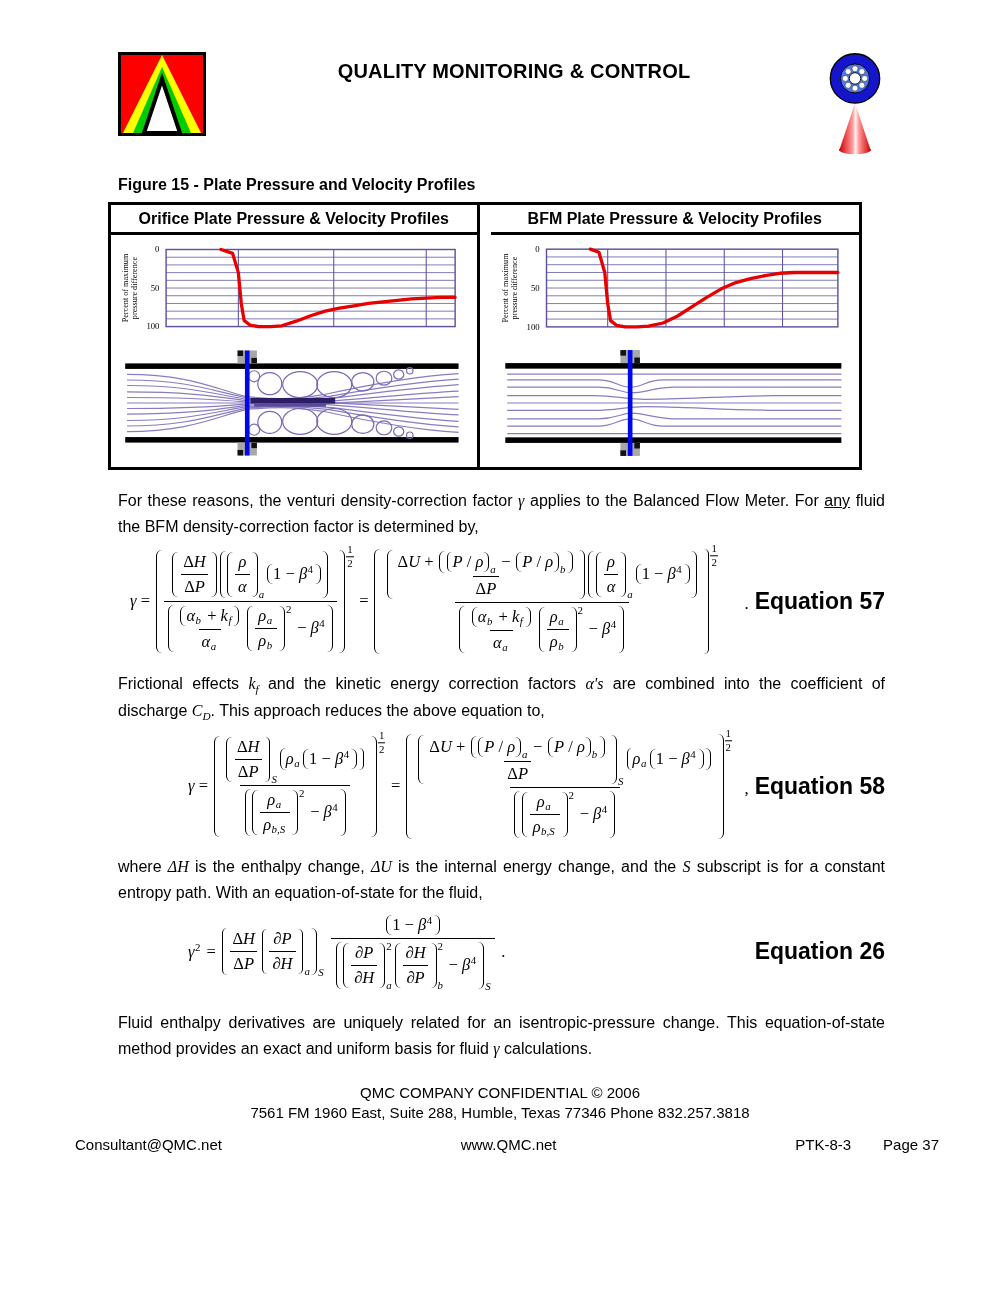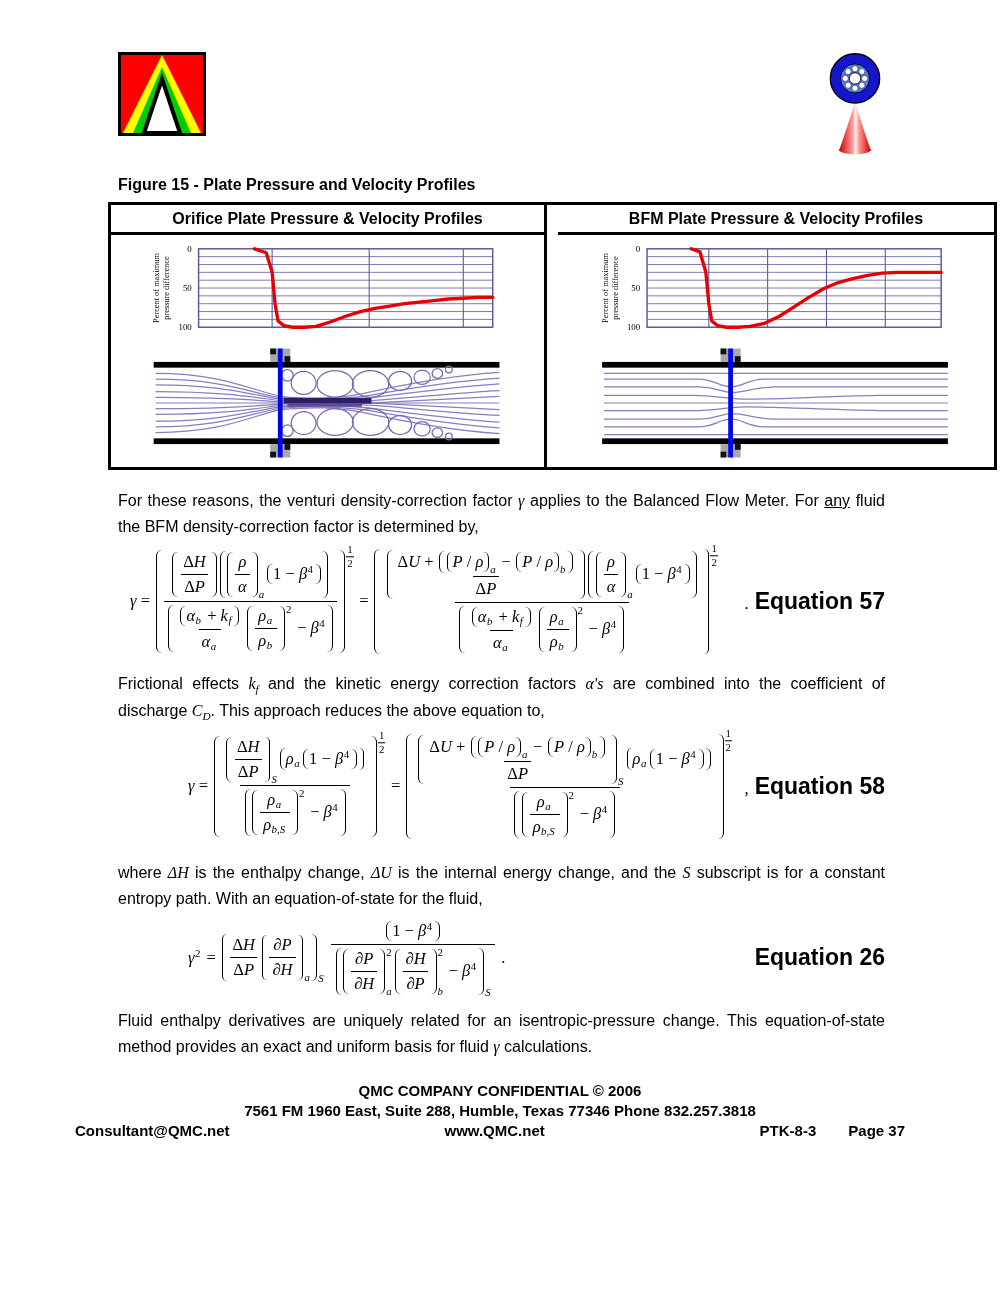--- a/index.html
+++ b/index.html
@@ -5,21 +5,21 @@
   html,body{margin:0;padding:0;background:#fff;}
   .page{position:relative;width:1000px;height:1289px;background:#ffffff;overflow:hidden;
         font-family:"Liberation Sans",sans-serif;color:#000;}
   
   .hdr{display:flex;align-items:flex-start;padding:52px 112px 0 118px;height:104px;}
   .hdr-titles{flex:1;text-align:center;padding-top:8px;}
   .hdr-t1{font-size:20px;font-weight:bold;letter-spacing:.2px;}
   .hdr-t2{font-size:20px;font-weight:bold;margin-top:20px;letter-spacing:.2px;}
   
   .figcap{margin:20px 0 0 118px;font-size:16px;font-weight:bold;}
-  .figbox{margin:8px 0 0 108px;width:889px;height:268px;border:3px solid #000;display:flex;box-sizing:border-box;background:#fff;gap:11px;}
+  .figbox{margin:8px 0 0 108px;width:754px;height:268px;border:3px solid #000;display:flex;box-sizing:border-box;background:#fff;gap:11px;}
   .figcol{width:50%;display:flex;flex-direction:column;box-sizing:border-box;}
   .figcol.left{border-right:3px solid #000;}
   .figcol-title{height:29px;border-bottom:3px solid #000;display:flex;align-items:center;justify-content:center;
                 font-size:16px;font-weight:bold;white-space:nowrap;}
   .chartwrap{height:100px;display:flex;align-items:center;justify-content:center;padding-top:4px;}
   .chartwrap svg{width:97%;height:100px;}
   .flowwrap{flex:1;display:flex;align-items:center;justify-content:center;}
   .flowwrap svg{width:97%;height:128px;}
   
   .para{margin:18px 115px 0 118px;font-size:16px;line-height:1.62;text-align:justify;}
@@ -44,39 +44,40 @@
   .pscripts{display:inline-flex;flex-direction:column;align-self:stretch;margin-left:1px;}
   .pfill{flex:1;}
   .psup{font-size:.66em;transform:translateY(-25%);}
   .psub{font-size:.66em;transform:translateY(25%);font-style:italic;}
   .msub{font-size:.66em;font-style:italic;transform:translateY(.35em);margin:0 2px 0 .5px;white-space:pre;}
   .msup{font-size:.66em;transform:translateY(-.45em);margin:0 2px 0 .5px;white-space:pre;}
   .mf{display:inline-flex;flex-direction:column;align-items:center;line-height:1.05;}
   .mf .a{border-bottom:1px solid #000;padding:0 1px 1px;}
   .mf .b{padding-top:1px;}
   
-  .footer{margin-top:22px;font-weight:bold;font-size:15px;}
+  .footer{margin-top:22px;font-weight:normal;font-size:15px;}
   .f1,.f2{text-align:center;}
   .f2{margin-top:3px;}
-  .f3{margin-top:3px;display:flex;align-items:flex-end;padding:0 95px 0 75px;justify-content:space-between;}
+  .f3{margin-top:15px;display:flex;align-items:flex-end;padding:0 61px 0 75px;justify-content:space-between;}
   .f3-right{display:flex;gap:32px;}
 </style>
 </head>
 <body>
 
 <div class="page">
 
   <div class="hdr">
     <svg width="88" height="84" viewBox="0 0 88 84">
       <rect x="1.5" y="1.5" width="85" height="81" fill="#ff0000" stroke="#000" stroke-width="3"></rect>
       <polygon points="44,3 5,81 83,81" fill="#ffff00"></polygon>
       <polygon points="44,15 15,81 73,81" fill="#00cc00"></polygon>
       <polygon points="44,27 26,81 62,81" fill="#ffffff" stroke="#000" stroke-width="4"></polygon>
     </svg>
     <div class="hdr-titles">
+      <div class="hdr-t1">QUALITY MONITORING &amp; CONTROL</div>
     </div>
     <svg width="66" height="104" viewBox="0 0 70 118">
       <defs>
         <linearGradient id="coneg" x1="0" y1="0" x2="1" y2="0">
           <stop offset="0" stop-color="#cc0000"></stop>
             <stop offset="0.42" stop-color="#ff9a9a"></stop>
           <stop offset="0.52" stop-color="#fff2f2"></stop>
             <stop offset="0.62" stop-color="#ff9a9a"></stop>
           <stop offset="1" stop-color="#cc0000"></stop>
         </linearGradient>
@@ -744,21 +745,21 @@
                 </span></span>
               <span class="pfill"></span>
             </span>
           </span>
         </span></div>
     <div class="eqlabel">
       <span class="eqpunct">,</span><span class="eqname">Equation 58</span>
     </div>
   </div>
 
-  <p class="para" style="margin-top:20px;">where <span class="inm">ΔH</span> is the enthalpy change, <span class="inm">ΔU</span> is the internal energy change, and the <span class="inm">S</span> subscript is for a constant entropy path.  With an equation-of-state for the fluid,</p>
+  <p class="para" style="margin-top:14px;">where <span class="inm">ΔH</span> is the enthalpy change, <span class="inm">ΔU</span> is the internal energy change, and the <span class="inm">S</span> subscript is for a constant entropy path.  With an equation-of-state for the fluid,</p>
 
   <div class="eqrow" style="padding-left:70px;">
     <div class="eq"><span class="mrow">
           <span class="mi">γ</span>
           <span class="msup">2</span>
           <span class="mn"> = </span>
           <span class="mpar">
             <span class="pl"></span>
             <span class="mrow">
               <span class="mfrac">
@@ -880,21 +881,21 @@
               </span>
             </span>
           </span>
           <span class="mn"> .</span>
         </span></div>
     <div class="eqlabel">
       <span class="eqname">Equation 26</span>
     </div>
   </div>
 
-  <p class="para" style="margin-top:12px;">Fluid enthalpy derivatives are uniquely related for an isentropic-pressure change.  This equation-of-state method provides an exact and uniform basis for fluid <span class="inm">γ</span> calculations.</p>
+  <p class="para" style="margin-top:20px;">Fluid enthalpy derivatives are uniquely related for an isentropic-pressure change.  This equation-of-state method provides an exact and uniform basis for fluid <span class="inm">γ</span> calculations.</p>
 
   <div class="footer">
     <div class="f1">QMC COMPANY CONFIDENTIAL  © 2006</div>
     <div class="f2">7561 FM 1960 East, Suite 288, Humble, Texas 77346  Phone 832.257.3818</div>
     <div class="f3">
       <span>Consultant@QMC.net</span>
       <span>www.QMC.net</span>
       <span class="f3-right">
         <span>PTK-8-3</span>
         <span>Page 37</span>

